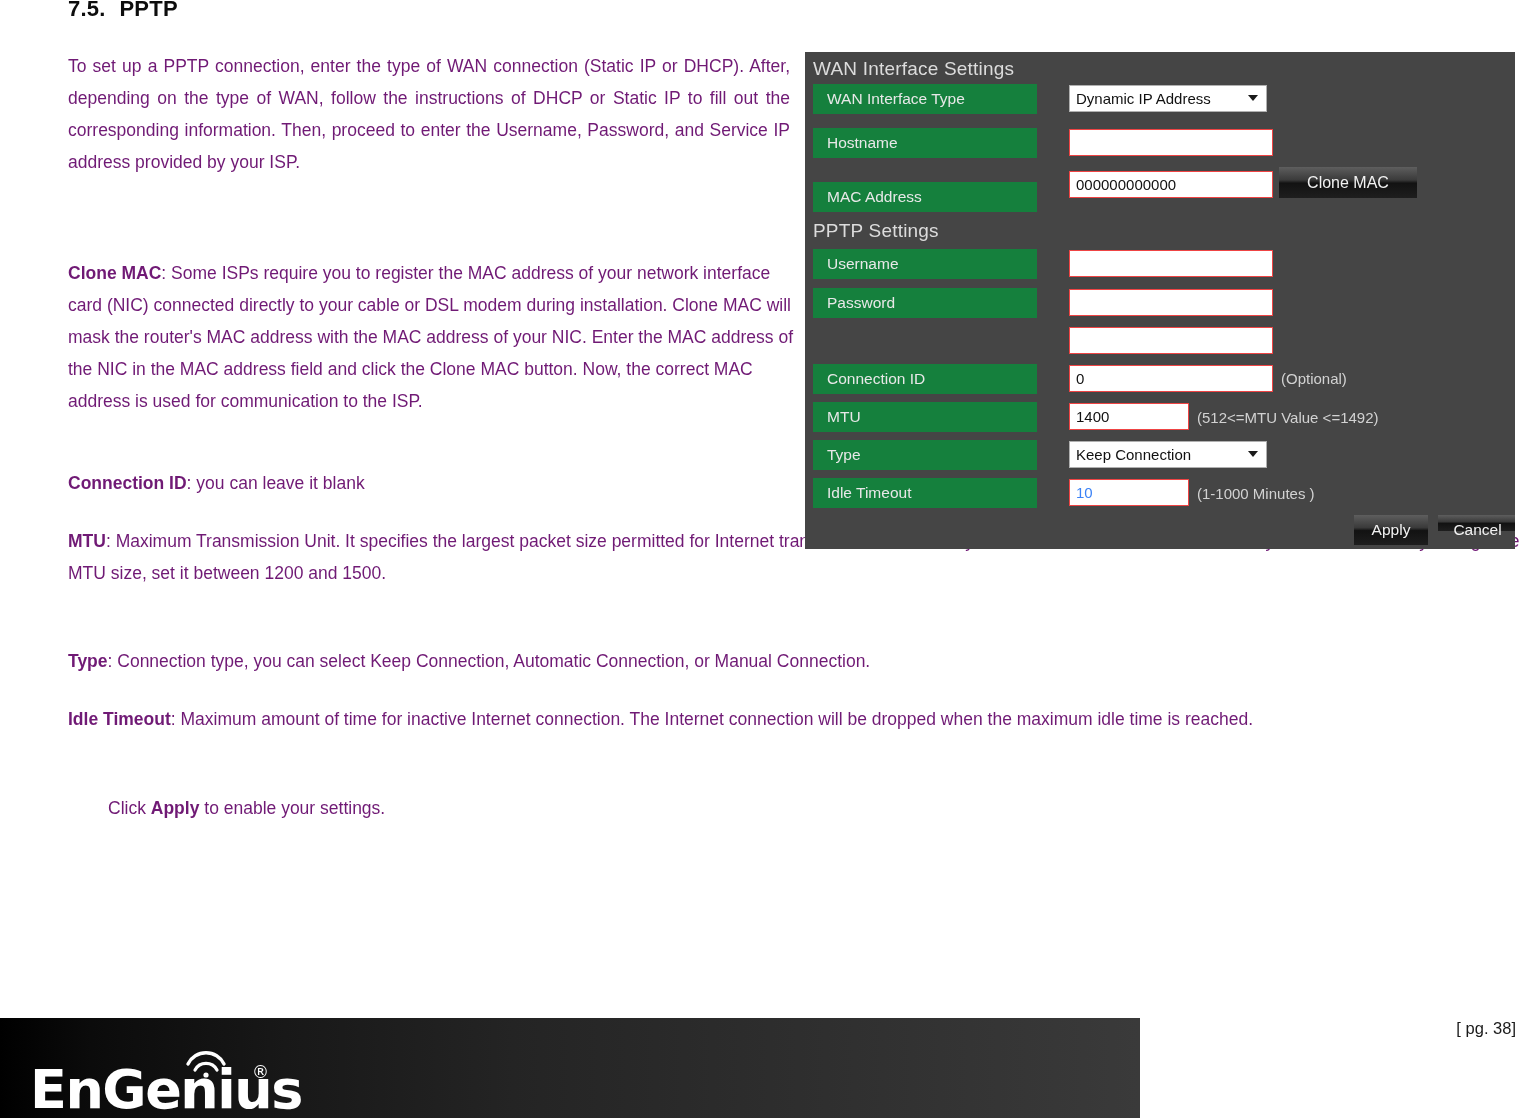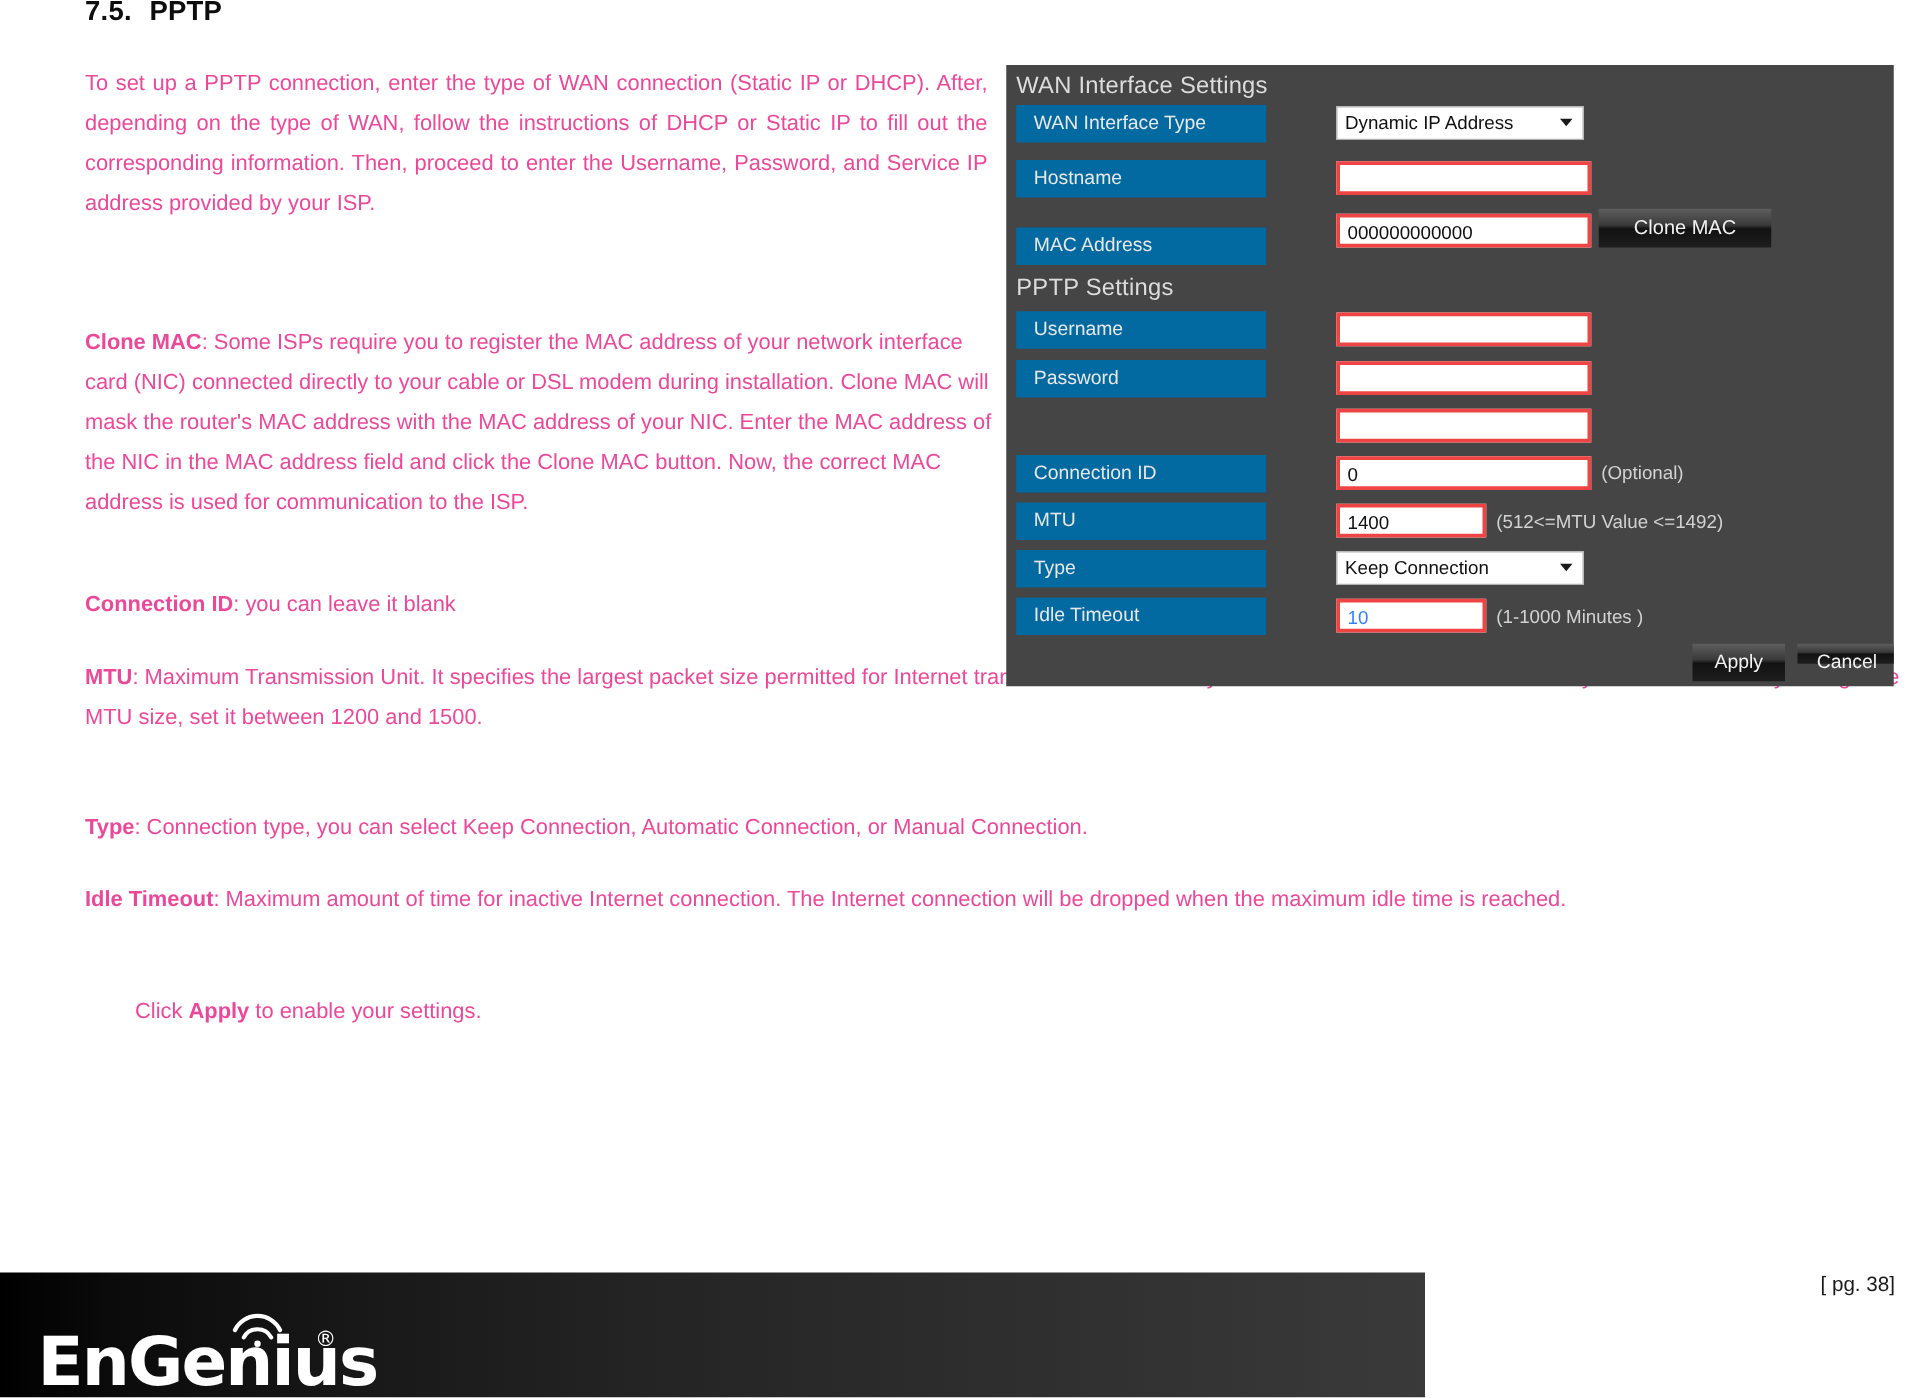--- a/index.html
+++ b/index.html
@@ -31,21 +31,21 @@
     font-weight: bold;
     letter-spacing: 0.2px;
     color: #0d0d0d;
   }
   .h-title .num { margin-right: 14px; }
 
   .para {
     position: absolute;
     font-size: 17.5px;
     line-height: 32px;
-    color: #ec4899;
+    color: #701a75;
   }
   .para b { font-weight: bold; }
 
   .p-intro {
     left: 68px;
     top: 50px;
     width: 722px;
     text-align: justify;
     text-justify: inter-word;
   }
@@ -102,38 +102,38 @@
     color: #dcdcdc;
     letter-spacing: 0.2px;
     white-space: nowrap;
   }
   .sh-wan  { top: 6px; }
   .sh-pptp { top: 168px; }
 
   .row-label {
     position: absolute;
     left: 8px;
-    width: 200px;
+    width: 224px;
     height: 30px;
     line-height: 30px;
-    background: #0369a1;
+    background: #15803d;
     color: #e8e8e8;
     font-size: 15.5px;
     padding-left: 14px;
     box-sizing: border-box;
     white-space: nowrap;
     overflow: hidden;
   }
 
   .fld {
     position: absolute;
     left: 264px;
     height: 27px;
     background: #ffffff;
-    border: 3px solid #ef4444;
+    border: 1px solid #ef4444;
     box-sizing: border-box;
     font-size: 15px;
     color: #111111;
     line-height: 25px;
     padding-left: 6px;
     white-space: nowrap;
     overflow: hidden;
   }
   .fld.wide  { width: 204px; }
   .fld.narrow{ width: 120px; }

